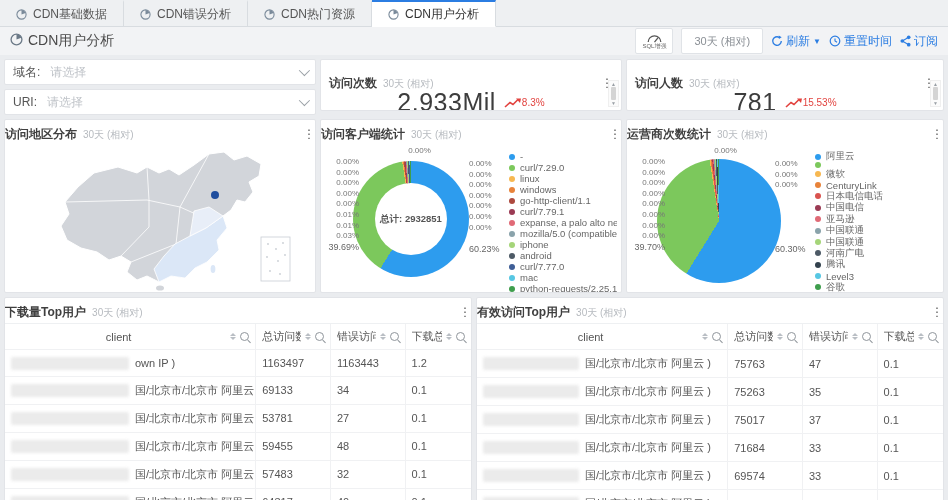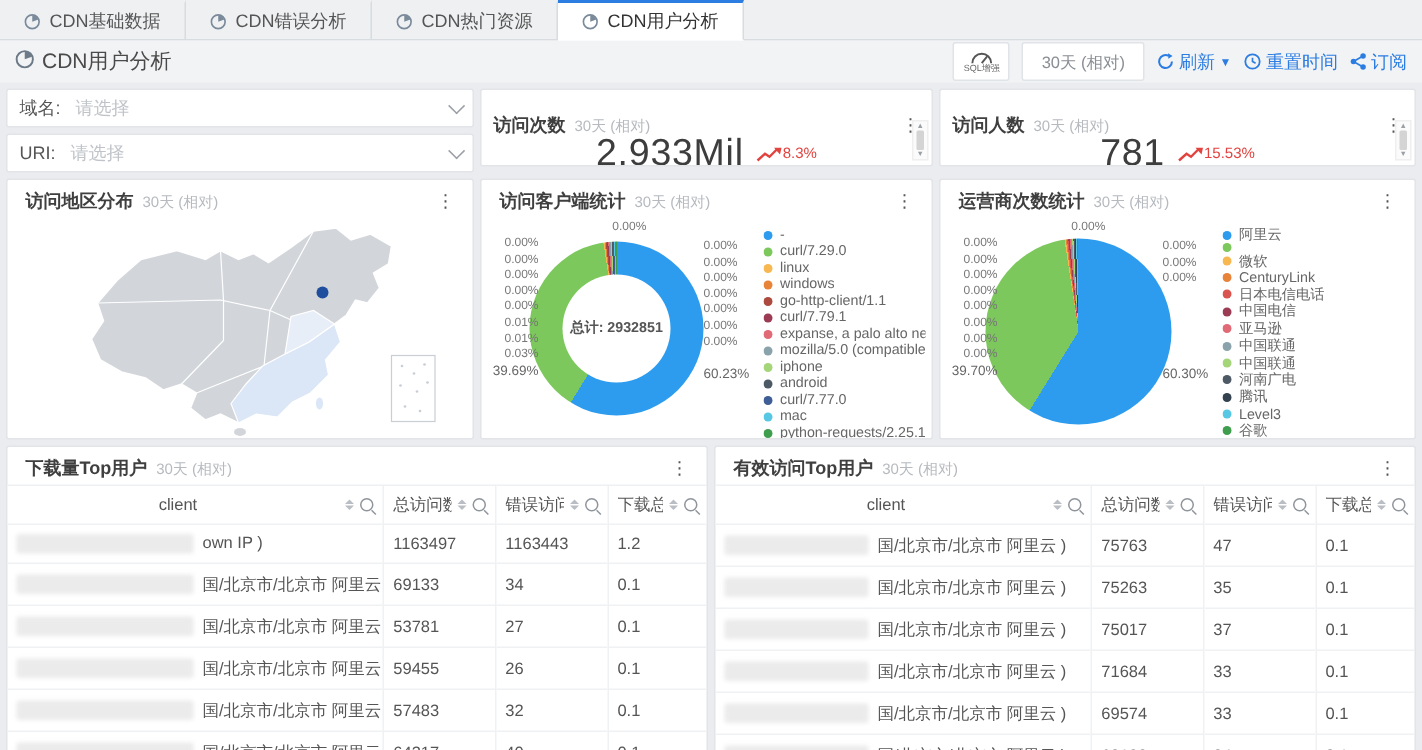--- a/index.html
+++ b/index.html
@@ -20,21 +20,21 @@
   .sqlbtn .lbl{font-size:6px;color:#666;line-height:6px}
   .timebtn{height:24px;background:#fff;border:1px solid #e0e3e7;border-radius:2px;padding:0 12px;
            font-size:11px;color:#8a8f95;display:flex;align-items:center;cursor:pointer}
   .hlink{color:#2b7de2;font-size:12px;display:flex;align-items:center;gap:3px;cursor:pointer}
   .hlink .caret{font-size:8px;color:#2b7de2}
   
   .row1{display:flex;gap:4px;margin:4px 4px 0}
   .row2{display:flex;gap:4px;margin:4px 4px 0}
   .row3{display:flex;gap:4px;margin:4px}
   .panel{background:#fff;border:1px solid #e2e4e8;border-radius:2px;box-sizing:border-box;position:relative}
-  .phead{display:flex;align-items:baseline;gap:6px;padding:6px 12px 2px}
+  .phead{display:flex;align-items:baseline;gap:6px;padding:6px 0 2px}
   .ptitle{font-weight:bold;font-size:12px;color:#3f3f3f}
   .ptime{font-size:10px;color:#b6babf}
   .kebab{margin-left:auto;color:#555;cursor:pointer;font-size:12px;line-height:12px}
   
   .filcol{width:312px;display:flex;flex-direction:column;gap:4px}
   .filrow{height:24px;background:#fff;border:1px solid #e2e4e8;border-radius:2px;display:flex;align-items:center;padding:0 8px;gap:10px}
   .fillabel{color:#555;font-size:12px;white-space:nowrap}
   .filval{color:#c0c4c9;font-size:12px;flex:1}
   .chev{width:7px;height:7px;border-right:1px solid #9aa0a6;border-bottom:1px solid #9aa0a6;
         transform:rotate(45deg) translateY(-2px);flex:none}
@@ -561,21 +561,21 @@
           <tr>
             <td><span class="blurblock"></span><span class="clienttxt">国/北京市/北京市 阿里云 )</span></td>
             <td>53781</td>
             <td>27</td>
             <td>0.1</td>
           </tr>
 
           <tr>
             <td><span class="blurblock"></span><span class="clienttxt">国/北京市/北京市 阿里云 )</span></td>
             <td>59455</td>
-            <td>26</td>
+            <td>48</td>
             <td>0.1</td>
           </tr>
 
           <tr>
             <td><span class="blurblock"></span><span class="clienttxt">国/北京市/北京市 阿里云 )</span></td>
             <td>57483</td>
             <td>32</td>
             <td>0.1</td>
           </tr>
 

